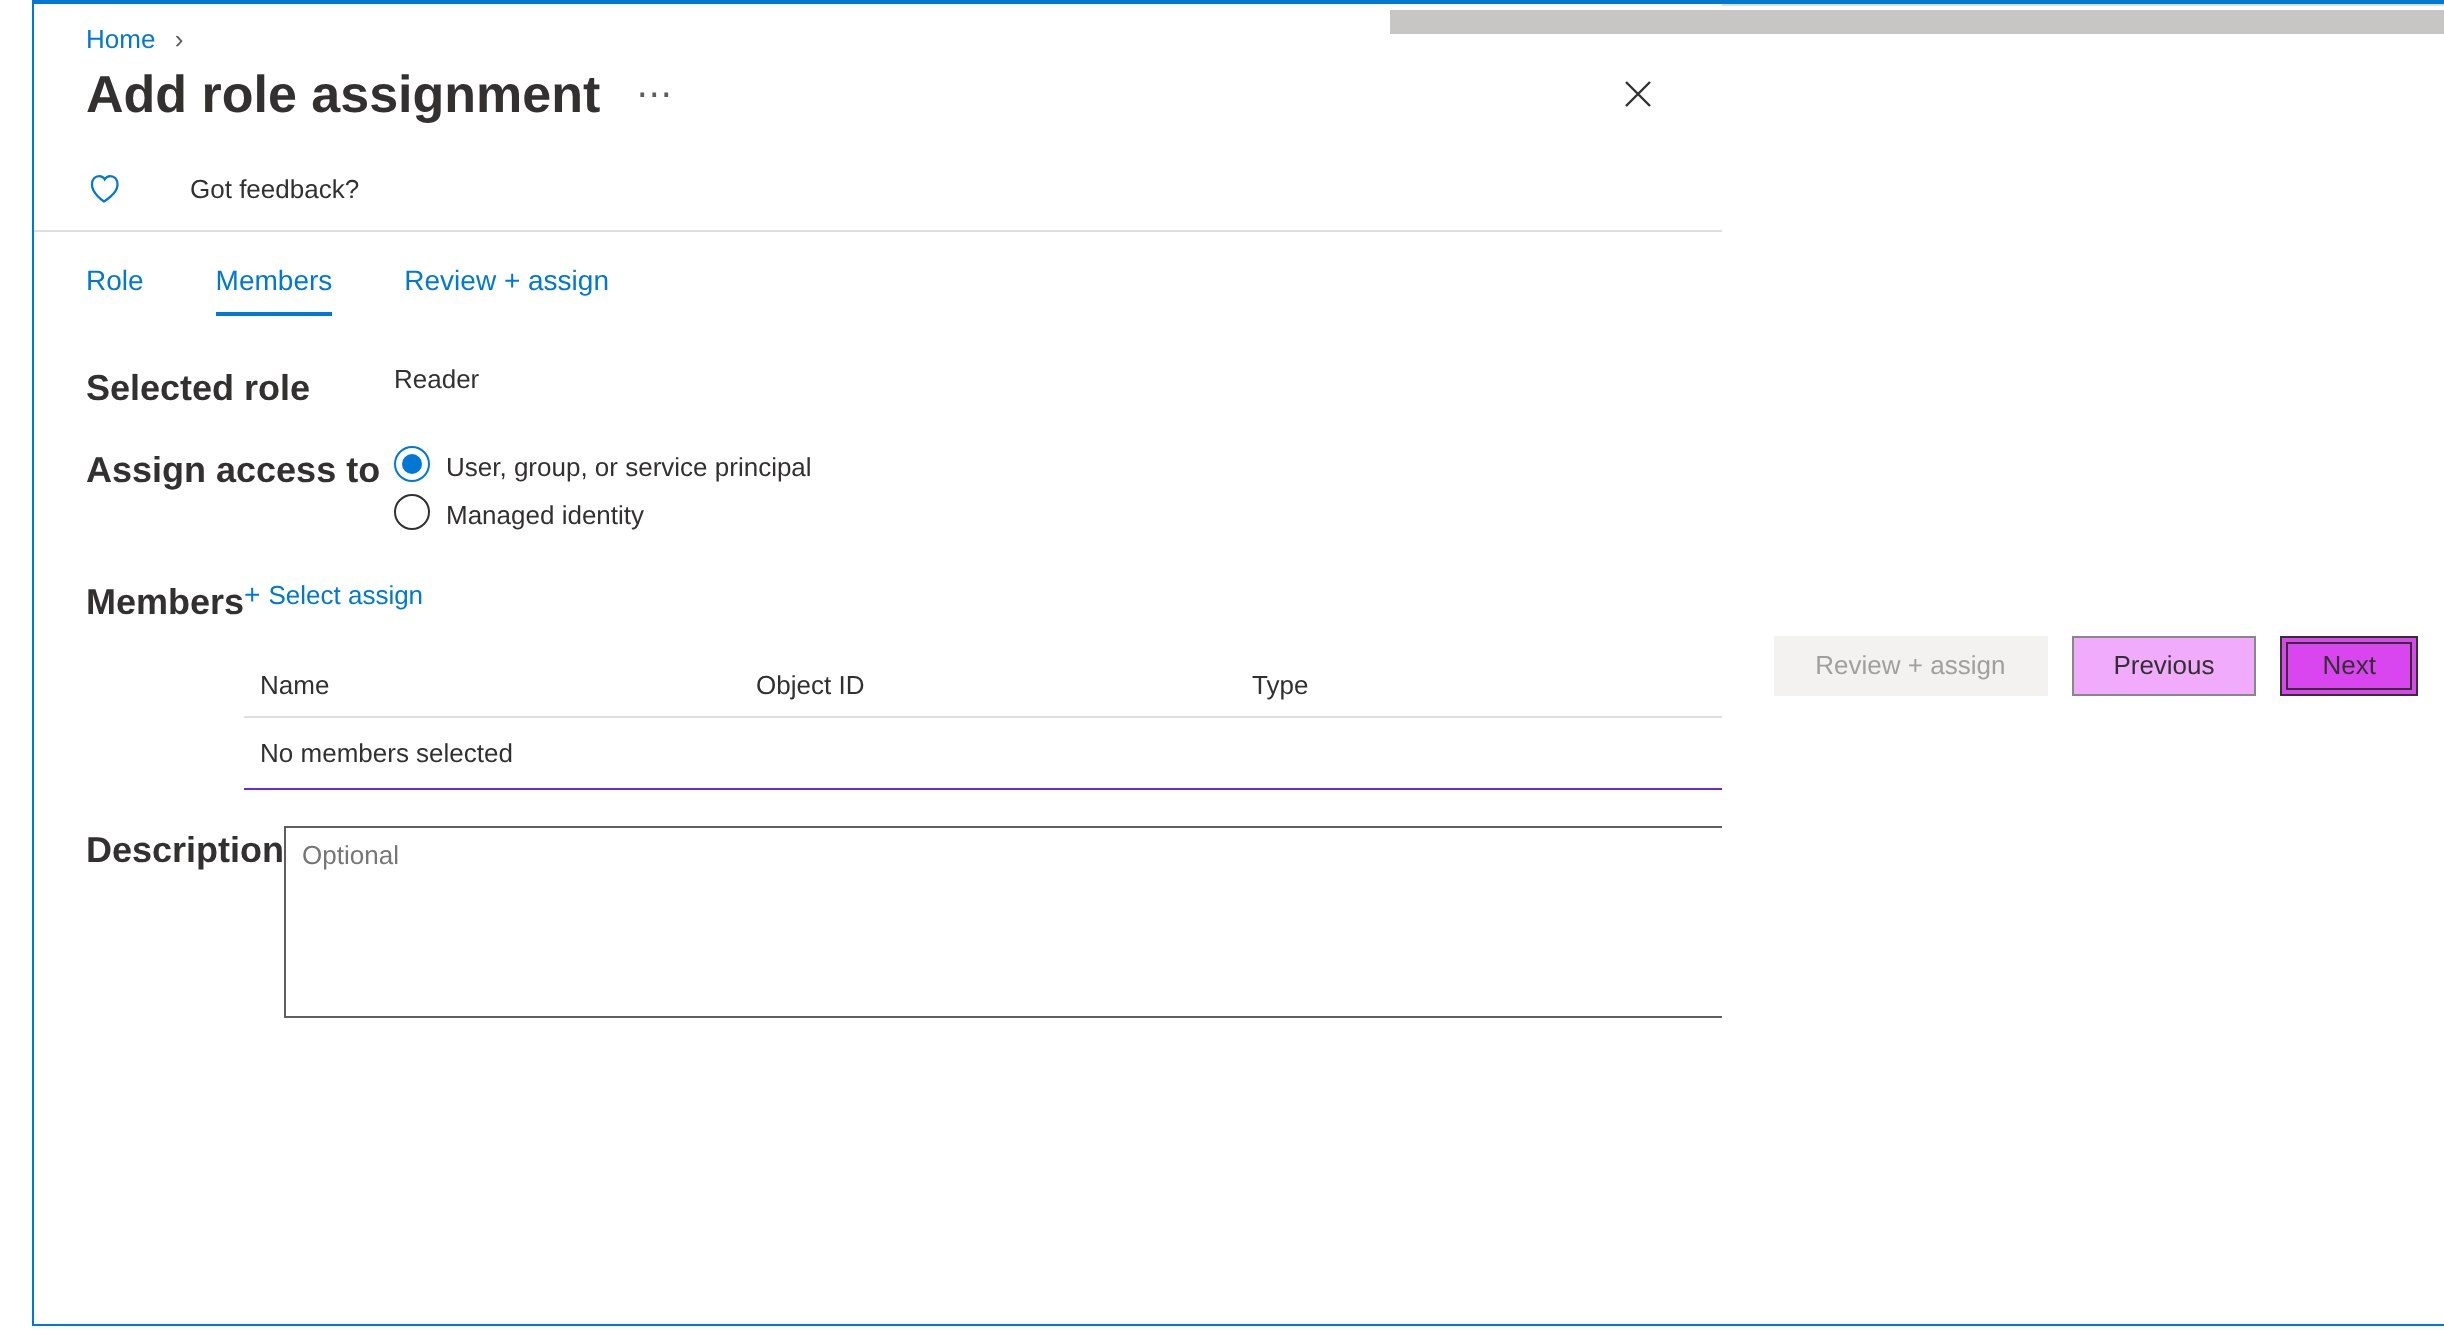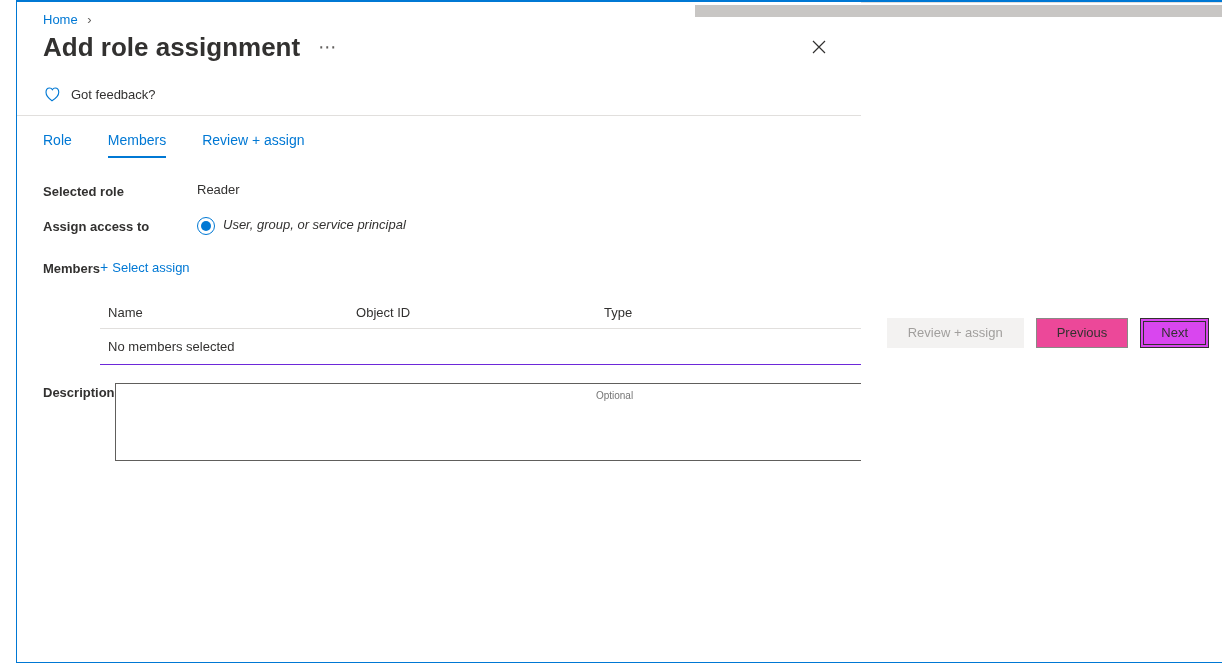--- a/index.html
+++ b/index.html
@@ -49,20 +49,21 @@
     margin-left: auto; cursor: pointer;
     width: 32px; height: 32px; display:flex; align-items:center; justify-content:center;
     color:#323130;
   }
 
   
   .feedback {
     padding: 8px 26px 12px 26px;
     display: flex; align-items: center;
     color: #323130;
+    gap: 24px;
   }
   .feedback .heart {
     color: #0078d4; margin-right: 10px;
     width:18px; height:18px; display:inline-flex;
   }
   .thin-sep {
     height: 1px; background: #e1dfdd; margin: 0;
   }
 
   
@@ -82,31 +83,30 @@
 
   
   .form {
     padding: 24px 26px 20px 26px;
   }
   .row {
     display: flex; align-items: flex-start;
     margin-bottom: 18px;
   }
   .row .label {
-    width: 154px; font-weight: 600; font-size: 13px;
+    width: 154px; font-weight: 600; font-size: 18px;
     padding-top: 2px;
   }
   .row .value {
     flex: 1;
   }
   .radio-line {
-    display: flex; align-items: flex-start;
+    display: flex; align-items: flex-end;
     margin-bottom: 6px;
     cursor: pointer;
-    font-style: italic;
   }
   .radio-circle {
     width: 18px; height: 18px; border-radius: 50%;
     border: 1px solid #323130;
     margin-right: 8px;
     display:flex; align-items:center; justify-content:center;
   }
   .radio-circle.selected { border-color: #0078d4; }
   .radio-circle.selected::after {
     content:""; width:10px; height:10px; border-radius:50%;
@@ -133,47 +133,46 @@
   .members-table .col-objid { width: 248px; }
   .members-table .col-type { flex:1; }
   .members-table .empty {
     padding: 10px 8px;
     border-bottom:1px solid #6d28d9;
     color:#323130;
   }
 
   
   textarea.desc {
-    width: 1000px; height: 78px;
+    width: 1000px; height: 96px;
     resize: none;
     border: 1px solid #605e5c;
     padding: 6px 8px;
-    font-family: inherit; font-size: 10px;
+    font-family: inherit; font-size: 13px;
     color:#323130;
-    text-align:center;
   }
   textarea.desc::placeholder { color:#767676; }
 
   
   .footer {
     border-top: 1px solid #e1dfdd;
     padding: 14px 26px;
     display:flex; gap: 12px; align-items:center;
   }
   .btn {
     height: 30px; padding: 0 20px;
     font-size: 13px; cursor: pointer;
     display:inline-flex; align-items:center; justify-content:center;
   }
   .btn-disabled {
     background:#f3f2f1; color:#a19f9d; border:1px solid #f3f2f1;
     cursor: default;
   }
   .btn-white {
-    background:#ec4899; color:#323130; border:1px solid #8a8886;
+    background:#f0abfc; color:#323130; border:1px solid #8a8886;
   }
   .btn-focus {
     background:#d946ef; color:#323130; border:1px solid #323130;
     outline: 1px solid #323130; outline-offset: -4px;
   }
 
   
   .hscroll {
     height: 16px; background:#f3f2f1;
     border-top:1px solid #e1dfdd;
@@ -241,20 +240,24 @@
         <div class="label">Selected role</div>
         <div class="value">Reader</div>
       </div>
 
       <div class="row">
         <div class="label">Assign access to</div>
         <div class="value">
           <div class="radio-line">
             <span class="radio-circle selected"></span>
             <span>User, group, or service principal</span>
+          </div>
+          <div class="radio-line">
+            <span class="radio-circle"></span>
+            <span>Managed identity</span>
           </div>
         </div>
       </div>
 
       <div class="row">
         <div class="label">Members</div>
         <div class="value">
           <span class="select-members">
             <span class="plus">+</span>
             <span>Select assign</span>

